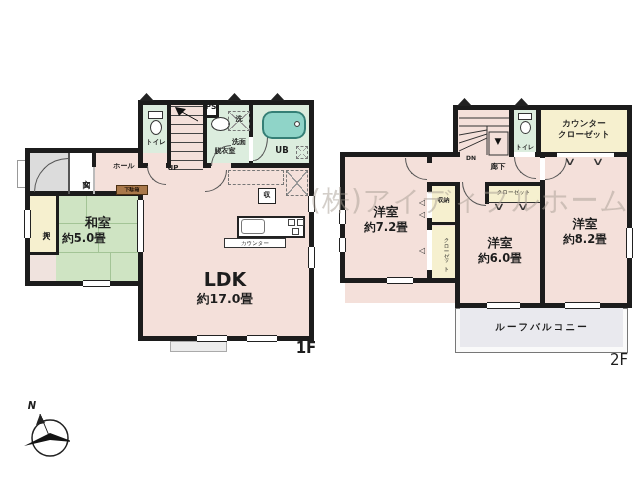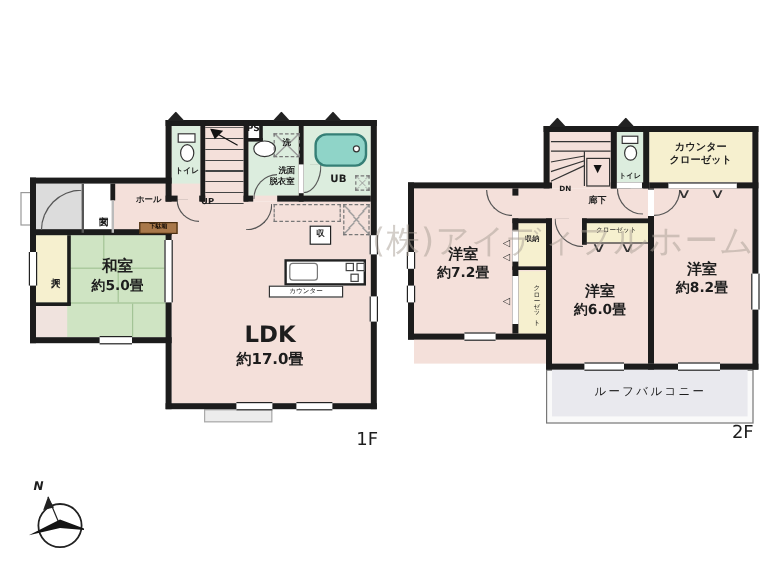--- a/index.html
+++ b/index.html
@@ -121,35 +121,35 @@
     <div class="fixture" style="left:224px;top:238px;width:62px;height:10px;border-color:#333"></div>
     <div class="abs" style="left:116px;top:185px;width:32px;height:10px;background:var(--shoe-brown);border:1px solid #4a2f12;box-sizing:border-box"></div>
 
     <div class="vent" style="left:139px;top:93px"></div>
     <div class="vent" style="left:227px;top:93px"></div>
     <div class="vent" style="left:270px;top:93px"></div>
 
     <div class="lbl" style="left:141px;top:139px;width:30px;font-size:6.5px">トイレ</div>
     <div class="lbl" style="left:200px;top:103px;width:22px;font-size:7.5px">PS</div>
     <div class="lbl" style="left:222px;top:139px;width:34px;font-size:7px">洗面</div>
-    <div class="lbl" style="left:214px;top:148px;width:42px;font-size:7px">脱衣室</div>
+    <div class="lbl" style="left:204px;top:148px;width:42px;font-size:7px">脱衣室</div>
     <div class="lbl" style="left:271px;top:146px;width:22px;font-size:8.5px">UB</div>
     <div class="lbl" style="left:232px;top:116px;width:14px;font-size:7px">洗</div>
     <div class="lbl" style="left:160px;top:165px;width:26px;font-size:7px">UP</div>
     <div class="lbl" style="left:104px;top:163px;width:40px;font-size:7px">ホール</div>
     <div class="lbl vert" style="left:74px;top:160px;width:16px;height:30px;font-size:7.5px">玄関</div>
     <div class="lbl" style="left:116px;top:187px;width:32px;font-size:5px;color:#1a1008">下駄箱</div>
     <div class="lbl vert" style="left:36px;top:210px;width:14px;height:32px;font-size:7.5px">押入</div>
     <div class="lbl" style="left:68px;top:216px;width:60px;font-size:13px">和室</div>
-    <div class="lbl" style="left:66px;top:232px;width:64px;font-size:11.5px">約5.0畳</div>
+    <div class="lbl" style="left:52px;top:232px;width:64px;font-size:11.5px">約5.0畳</div>
     <div class="lbl" style="left:195px;top:269px;width:60px;font-size:19px">LDK</div>
     <div class="lbl" style="left:187px;top:292px;width:76px;font-size:12.5px">約17.0畳</div>
     <div class="lbl" style="left:224px;top:240px;width:62px;font-size:5.5px;font-weight:400">カウンター</div>
     <div class="lbl" style="left:258px;top:192px;width:18px;font-size:7px">収</div>
-    <div class="lbl" style="left:290px;top:358px;width:32px;font-size:15px;font-weight:400">1F</div>
+    <div class="lbl" style="left:290px;top:340px;width:32px;font-size:15px;font-weight:700">1F</div>
   </div>
 
   <div>
 
     <div class="fill" style="left:453px;top:105px;width:179px;height:52px;background:var(--room-pink)"></div>
     <div class="fill" style="left:514px;top:110px;width:22px;height:42px;background:var(--wet-green)"></div>
     <div class="fill" style="left:541px;top:110px;width:86px;height:42px;background:var(--closet-cream)"></div>
     <div class="fill" style="left:345px;top:157px;width:282px;height:146px;background:var(--room-pink)"></div>
     <div class="fill" style="left:432px;top:186px;width:23px;height:36px;background:var(--closet-cream)"></div>
     <div class="fill" style="left:432px;top:226px;width:23px;height:52px;background:var(--closet-cream)"></div>
@@ -231,21 +231,21 @@
     <div class="lbl" style="left:483px;top:163px;width:30px;font-size:7.5px">廊下</div>
     <div class="lbl" style="left:364px;top:205px;width:44px;font-size:12.5px">洋室</div>
     <div class="lbl" style="left:356px;top:221px;width:60px;font-size:11.5px">約7.2畳</div>
     <div class="lbl" style="left:433px;top:197px;width:21px;font-size:6px">収納</div>
     <div class="lbl vert" style="left:437px;top:228px;width:13px;height:48px;font-size:5.5px;font-weight:400">クローゼット</div>
     <div class="lbl" style="left:488px;top:189px;width:51px;font-size:5.5px;font-weight:400">クローゼット</div>
     <div class="lbl" style="left:478px;top:236px;width:44px;font-size:12.5px">洋室</div>
     <div class="lbl" style="left:470px;top:252px;width:60px;font-size:11.5px">約6.0畳</div>
     <div class="lbl" style="left:563px;top:217px;width:44px;font-size:12.5px">洋室</div>
     <div class="lbl" style="left:555px;top:233px;width:60px;font-size:11.5px">約8.2畳</div>
-    <div class="lbl" style="left:478px;top:322px;width:128px;font-size:9.5px;letter-spacing:2px;font-weight:400">ルーフバルコニー</div>
+    <div class="lbl" style="left:478px;top:322px;width:128px;font-size:9.5px;letter-spacing:2px;font-weight:700">ルーフバルコニー</div>
     <div class="lbl" style="left:602px;top:352px;width:34px;font-size:15px;font-weight:500">2F</div>
   </div>
 
   <div>
     <svg class="abs" style="left:10px;top:402px" width="60" height="64">
       <circle cx="40" cy="36" r="18" fill="none" stroke="#222" stroke-width="1.5"></circle>
       <line x1="40" y1="36" x2="30" y2="12" stroke="#222" stroke-width="1"></line>
       <polygon points="30,12 26,23 35,21" fill="#222"></polygon>
       <polygon points="14,44 40,31 64,40 40,38" fill="#141414"></polygon>
     </svg>

